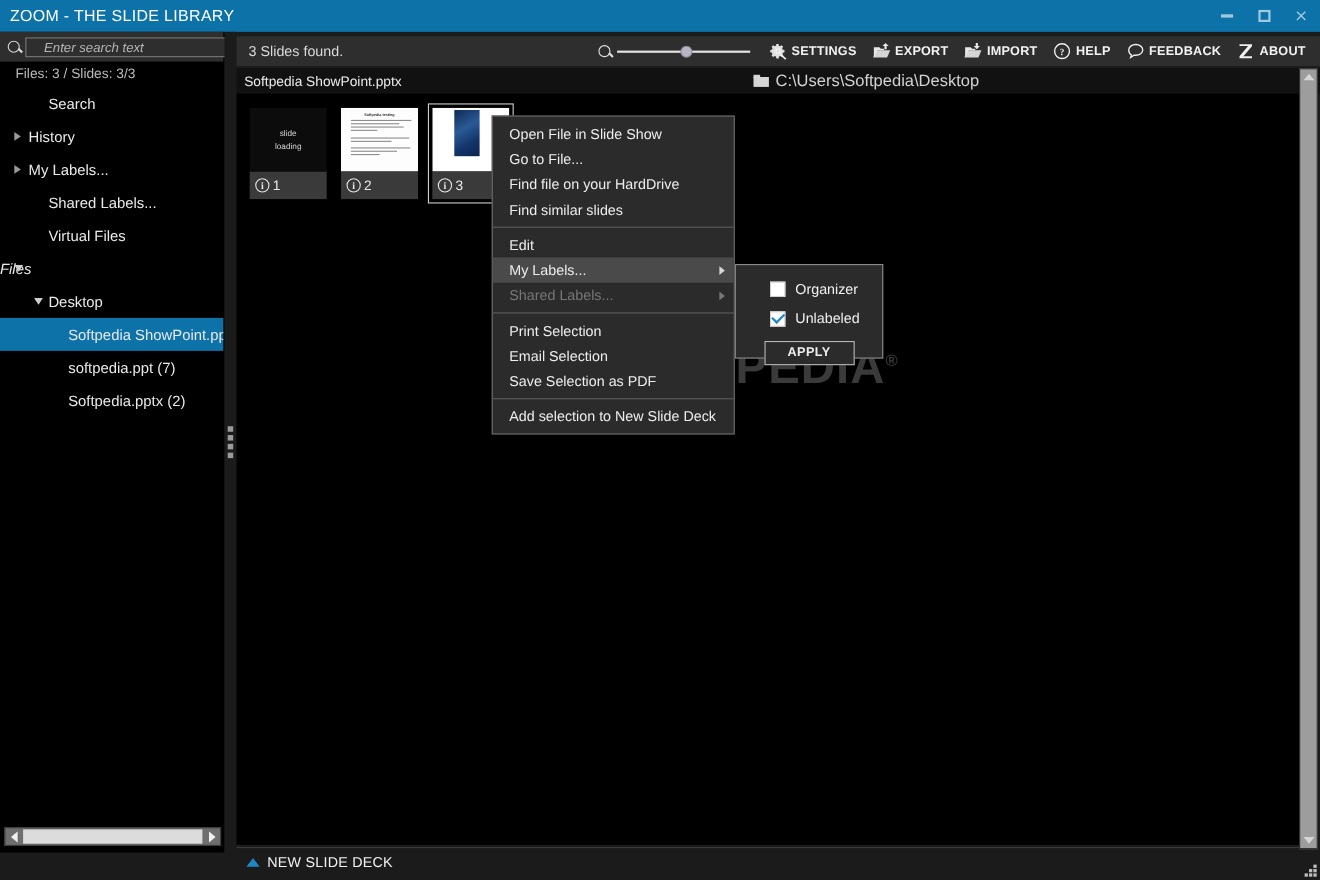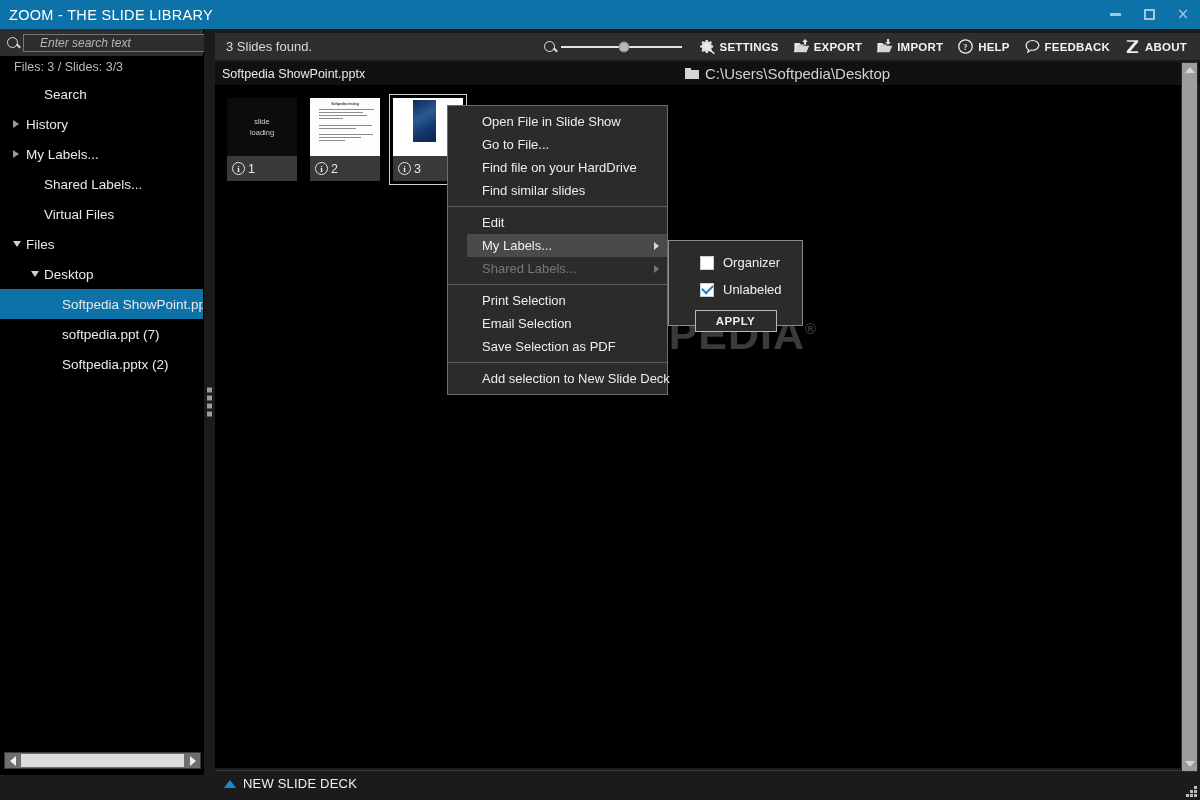--- a/index.html
+++ b/index.html
@@ -180,21 +180,21 @@
   }
 
   
   .ctxmenu {
     position: absolute; left: 447px; top: 105px; width: 221px;
     background: #2b2b2b; border: 1px solid #6d6d6d; z-index: 40;
     padding: 4px 0;
   }
   .mi {
     height: 23px; display: flex; align-items: center; color: #ededed;
-    font-size: 13px; padding-left: 15px; position: relative; white-space: nowrap; margin-left: 19px;
+    font-size: 13px; padding-left: 15px; position: relative; white-space: nowrap;
   }
   .mi.hl { background: #4a4a4a; }
   .mi.dis { color: #777; }
   .mi .sub-arrow {
     position: absolute; right: 8px;
     width:0;height:0;border-top:4px solid transparent;border-bottom:4px solid transparent;border-left:5px solid #d8d8d8;
   }
   .mi.dis .sub-arrow { border-left-color:#777; }
   .msep { height: 1px; background: #5c5c5c; margin: 4px 0; }
 
@@ -285,21 +285,21 @@
           <span class="lbl" style="margin-left: 26px;">My Labels...</span>
         </div>
         <div class="tnode">
           <span class="lbl" style="margin-left: 44px;">Shared Labels...</span>
         </div>
         <div class="tnode">
           <span class="lbl" style="margin-left: 44px;">Virtual Files</span>
         </div>
         <div class="tnode">
           <span class="arrow-d" style="left: 13px;"></span>
-          <span class="lbl" style="margin-left: 26px;">Files</span>
+          <span class="lbl" style=" font-style: italic;">Files</span>
         </div>
         <div class="tnode">
           <span class="arrow-d" style="left: 31px;"></span>
           <span class="lbl" style="margin-left: 44px;">Desktop</span>
         </div>
         <div class="tnode sel">
           <span class="lbl" style="margin-left: 62px;">Softpedia ShowPoint.pptx (3)</span>
         </div>
         <div class="tnode">
           <span class="lbl" style="margin-left: 62px;">softpedia.ppt (7)</span>

